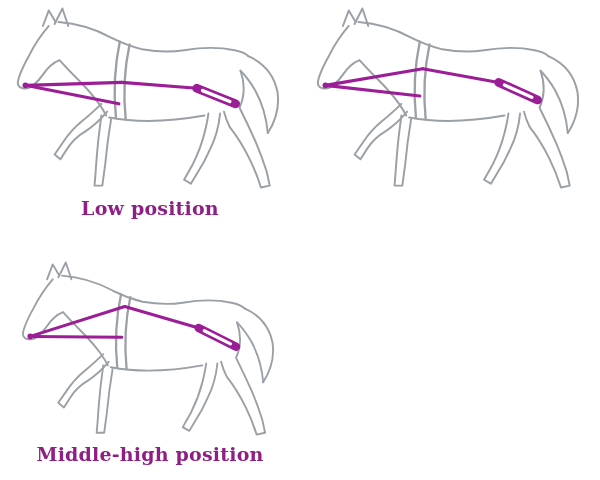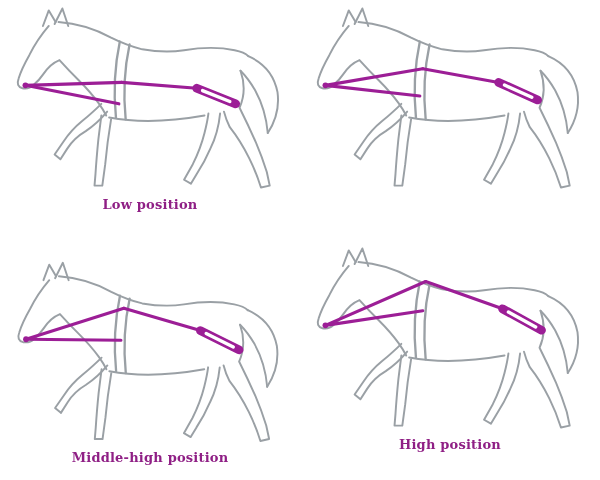--- a/index.html
+++ b/index.html
@@ -15,21 +15,21 @@
     font-family:"DejaVu Serif", serif;
     overflow:hidden;
   }
   .panel{
     display:flex;flex-direction:column;align-items:center;justify-content:flex-start;
   }
   .panel svg{display:block;width:292px;height:196px;}
   .panel-label{
     margin-top:2px;
     color:var(--label);
-    font-size:13px;
+    font-size:19px;
     font-weight:700;
     letter-spacing:.2px;
     text-align:center;
     line-height:1.1;
   }
   .horse path{
     fill:none;
     stroke:var(--outline);
     stroke-width:2;
     stroke-linecap:round;
@@ -109,28 +109,14 @@
           <line x1="22" y1="87" x2="120" y2="88" stroke="var(--rein)" stroke-width="3.2" stroke-linecap="round"></line>
           <line x1="123" y1="55" x2="202" y2="78" stroke="var(--rein)" stroke-width="3.2" stroke-linecap="round"></line>
           <line x1="202" y1="78" x2="242" y2="98" stroke="var(--rein)" stroke-width="9" stroke-linecap="round"></line>
           <line x1="208" y1="81" x2="236" y2="95" stroke="#ffffff" stroke-width="3.5" stroke-linecap="round"></line>
           <circle cx="22" cy="87" r="3" fill="var(--rein)"></circle>
         </g>
     </svg>
     <figcaption class="panel-label">Middle-high position</figcaption>
   </figure>
 
-  <figure class="panel" style="margin:0">
-    <svg viewBox="0 0 300 200">
-      <use href="#horse-shape"></use>
-      <g>
-          <line x1="22" y1="87" x2="125" y2="42" stroke="var(--rein)" stroke-width="3.2" stroke-linecap="round"></line>
-          <line x1="22" y1="87" x2="122" y2="72" stroke="var(--rein)" stroke-width="3.2" stroke-linecap="round"></line>
-          <line x1="125" y1="42" x2="204" y2="70" stroke="var(--rein)" stroke-width="3.2" stroke-linecap="round"></line>
-          <line x1="204" y1="70" x2="244" y2="92" stroke="var(--rein)" stroke-width="9" stroke-linecap="round"></line>
-          <line x1="210" y1="73.3" x2="238" y2="88.7" stroke="#ffffff" stroke-width="3.5" stroke-linecap="round"></line>
-          <circle cx="22" cy="87" r="3" fill="var(--rein)"></circle>
-        </g>
-    </svg>
-    <figcaption class="panel-label">High position</figcaption>
-  </figure>
 
 </div>
 
 </body></html>

